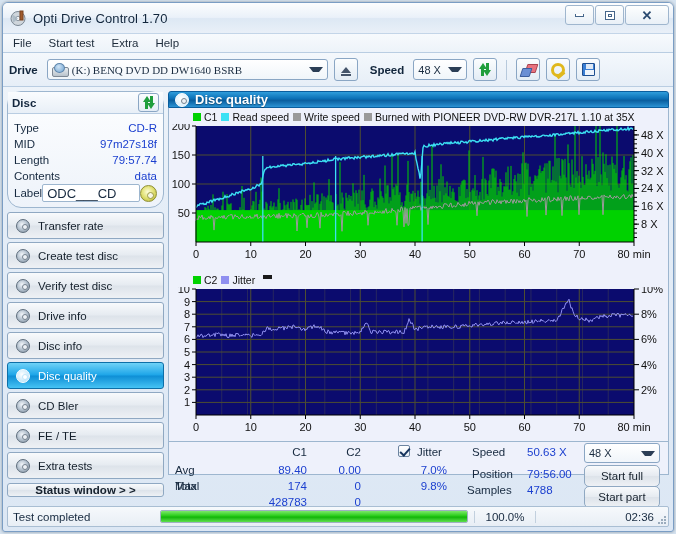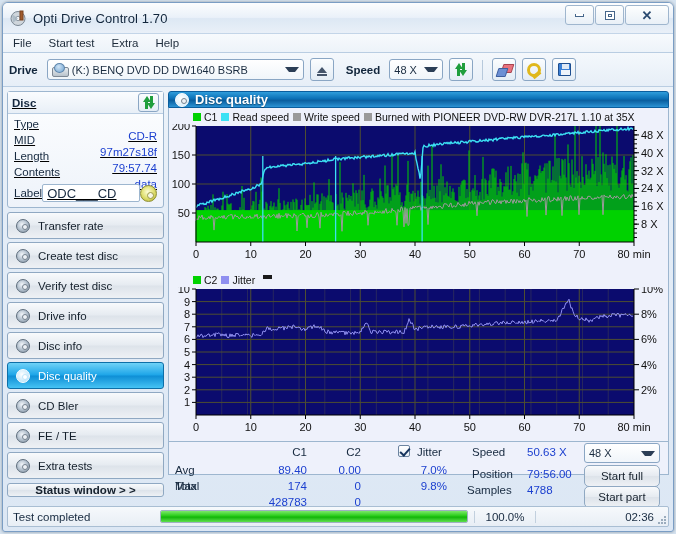--- a/index.html
+++ b/index.html
@@ -62,21 +62,21 @@
     height: 21px; border: 1px solid #8aa6c4; border-radius: 3px;
     background: linear-gradient(180deg,#ffffff,#f0f5fa);
     display: flex; align-items: center; padding: 0 4px;
     font-size: 11px; color: #1a2c40; position: relative;
   }
   .combo .arrow {
     margin-left: auto; width: 0; height: 0;
     border-left: 4px solid transparent; border-right: 4px solid transparent;
     border-top: 5px solid #2b3e56; padding-left: 6px;
   }
-  #drive-combo { width: 257px; }
+  #drive-combo { width: 281px; font-family: Liberation Serif, serif; }
   .drv-ico { width: 15px; height: 13px; margin-right: 5px; position: relative; flex: none; }
   .drv-ico::before {
     content:""; position:absolute; left:0; top:4px; width:15px; height:8px;
     background: linear-gradient(180deg,#e8ecef,#b9c3cc); border:1px solid #7d8894; border-radius:2px;
   }
   .drv-ico::after {
     content:""; position:absolute; left:2px; top:0px; width:9px; height:8px;
     border-radius:50%; background: radial-gradient(circle at 40% 35%, #cfe3f5, #6fa3d0);
     border:1px solid #5e86ad;
   }
@@ -103,33 +103,32 @@
   .wrench { width:14px;height:13px;position:relative; }
   .wrench::before{content:"";position:absolute;left:0;top:0;width:8px;height:8px;border-radius:50%;border:3px solid #e0b81c;}
   .wrench::after{content:"";position:absolute;right:0;bottom:0;width:9px;height:3.5px;background:#e0b81c;transform:rotate(-40deg);}
   .floppy { width:13px;height:13px;background:#3a7fd5;border:1px solid #1e4e8f;border-radius:1px;position:relative;}
   .floppy::before{content:"";position:absolute;left:3px;top:0;width:7px;height:5px;background:#dfe9f5;}
   .floppy::after{content:"";position:absolute;left:2px;bottom:0;width:9px;height:5px;background:#eef4fb;}
   
   .body { display: flex; height: 388px; padding: 4px 4px 0 4px; gap: 4px; }
   .sidebar { width: 166px; display: flex; flex-direction: column; }
   .panel {
-    border: 1px solid #9db6cf; border-radius: 3px;
+    border: 1px solid #9db6cf; border-radius: 14px;
     background: linear-gradient(180deg,#fdfeff,#eef3fa);
-    text-decoration: underline;
   }
   .disc-head {
     height: 22px; display: flex; align-items: center; padding: 0 4px;
     font-weight: bold; font-size: 11.5px; color: #13263d;
     border-bottom: 1px solid #b9cde2;
     background: linear-gradient(180deg,#fafcfe,#e8eff7);
   }
   .disc-head .tbtn { margin-left: auto; height: 19px; min-width: 21px; }
   .disc-rows { padding: 4px 6px 5px 6px; }
-  .drow { display: flex; align-items: flex-start; height: 16px; font-size: 11.5px; flex-direction: column; }
+  .drow { display: flex; align-items: flex-end; height: 16px; font-size: 11.5px; }
   .drow .k { color: #16293f; }
   .drow .v { margin-left: auto; color: #1b3fcf; }
   .label-row { display: flex; align-items: center; margin-top: 2px; }
   .label-row .k { font-size: 11.5px; color: #16293f; }
   .label-input {
     flex: 1; height: 18px; border: 1px solid #9db6cf; border-radius: 2px;
     background: #fff; font-size: 13px; color: #16293f;
     display: flex; align-items: center; padding-left: 4px;
   }
   .cd-ico {

